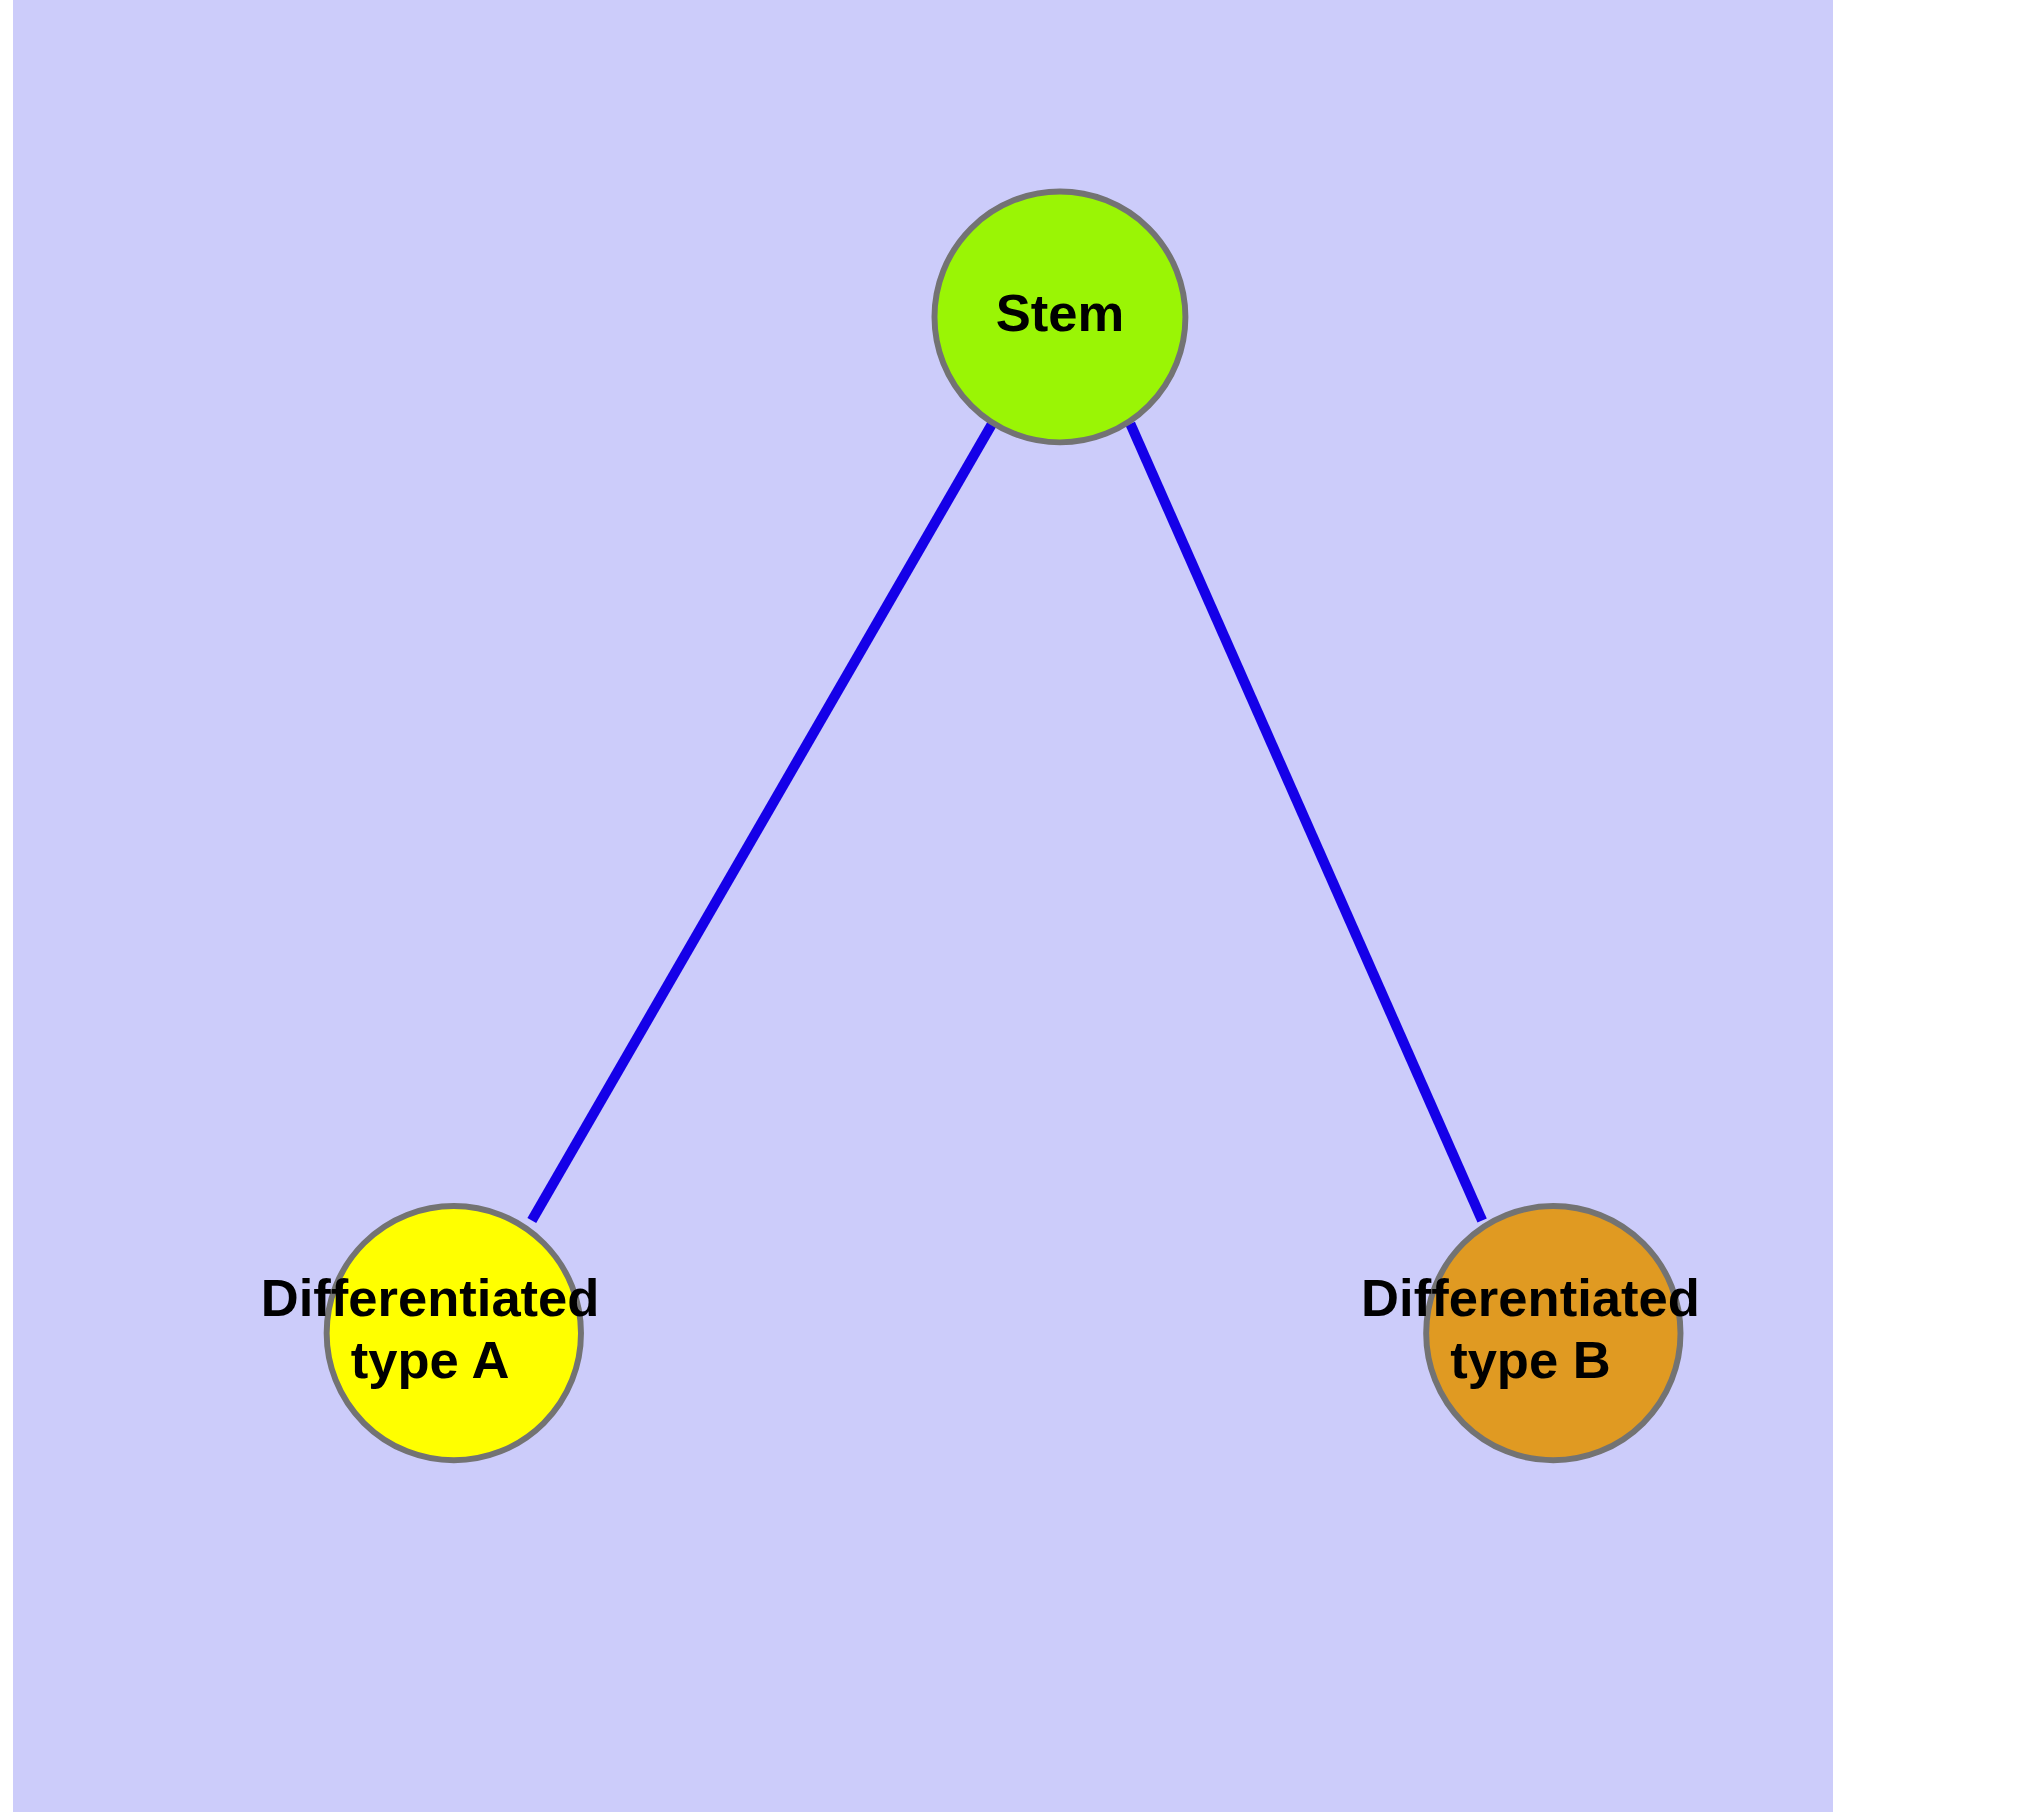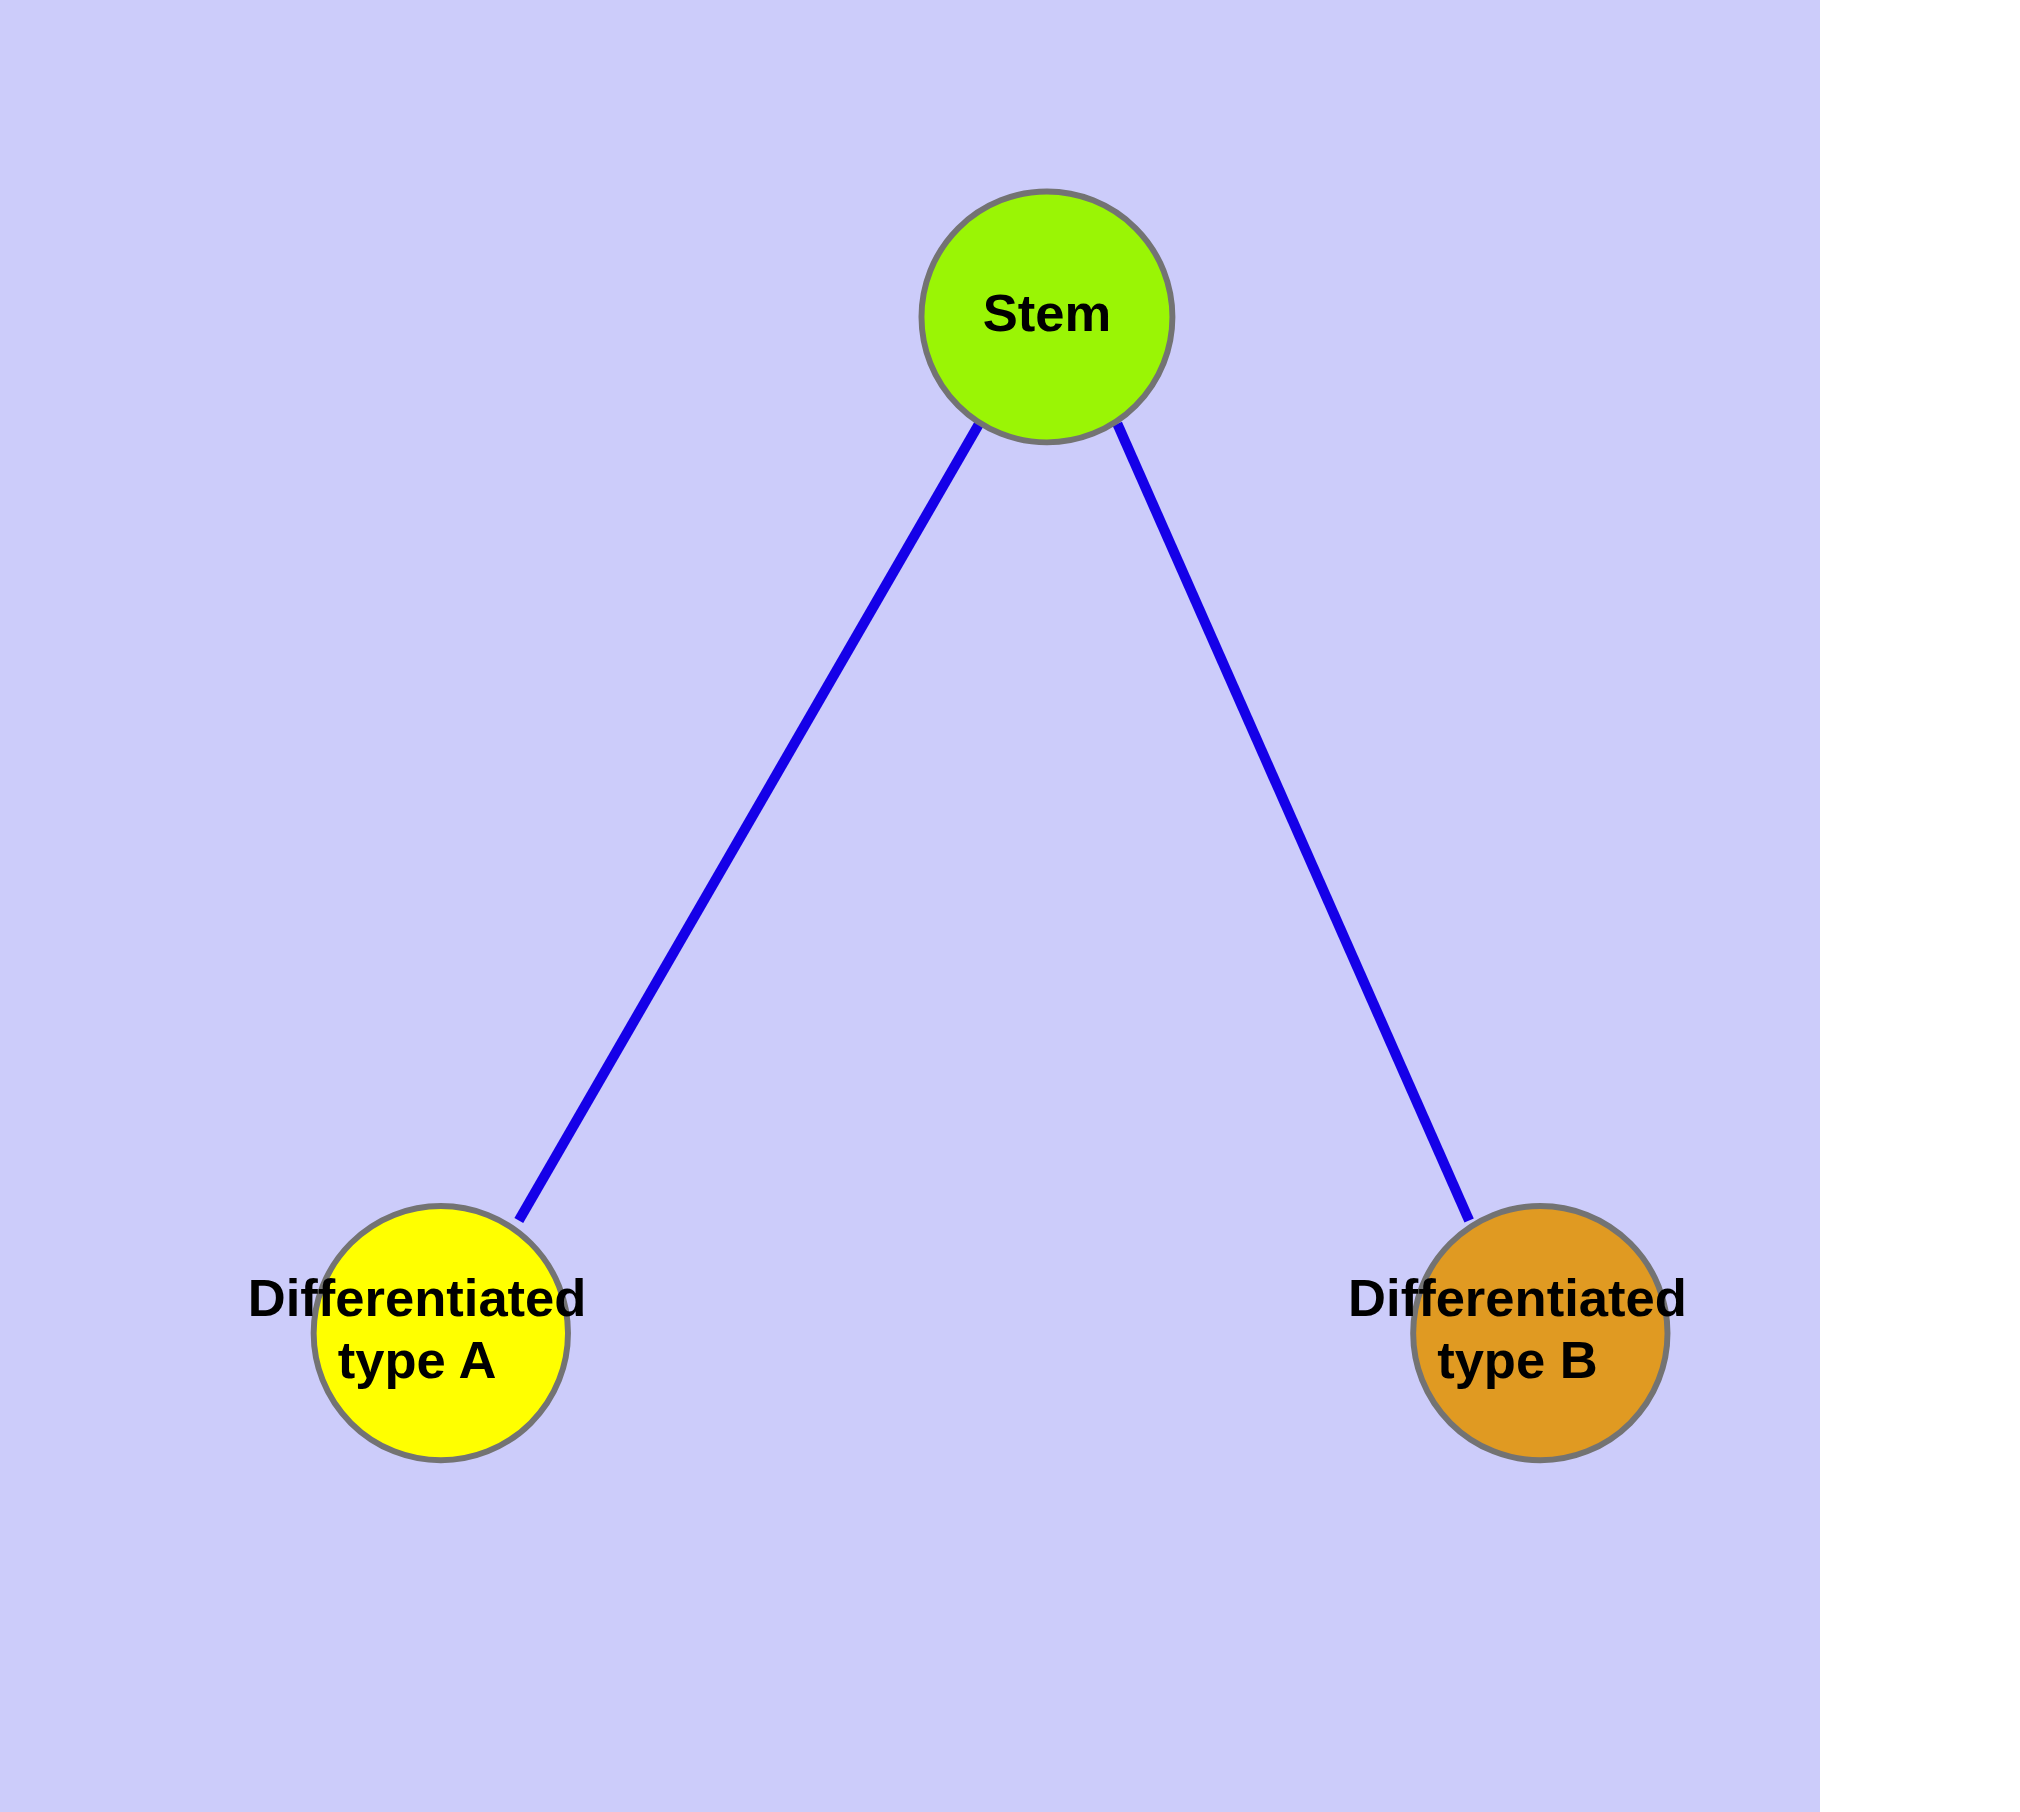--- a/index.html
+++ b/index.html
@@ -31,21 +31,21 @@
     fill: #000000;
     text-anchor: middle;
     dominant-baseline: middle;
     font-family: "Liberation Sans", sans-serif;
     paint-order: normal;
   }
 </style>
 </head>
 <body>
 
-<div id="stage" style="width: 1820px; height: 1812px;">
+<div id="stage" style="width: 1820px; height: 1812px; margin-left: 13px;">
 
   <div id="canvas-bg" style="background: rgb(204, 204, 250); width: 2021px; height: 1812px;"></div>
 
   <svg id="graph-svg" viewBox="0 0 2384 2138" preserveAspectRatio="none" xmlns="http://www.w3.org/2000/svg">
 
     <g id="edge-layer">
       <line id="edge-0" stroke-linecap="butt" x1="1155" y1="500" x2="612" y2="1440" stroke="#1500e8" stroke-width="12"></line>
       <line id="edge-1" stroke-linecap="butt" x1="1318" y1="500" x2="1733" y2="1440" stroke="#1500e8" stroke-width="12"></line>
     </g>
 

